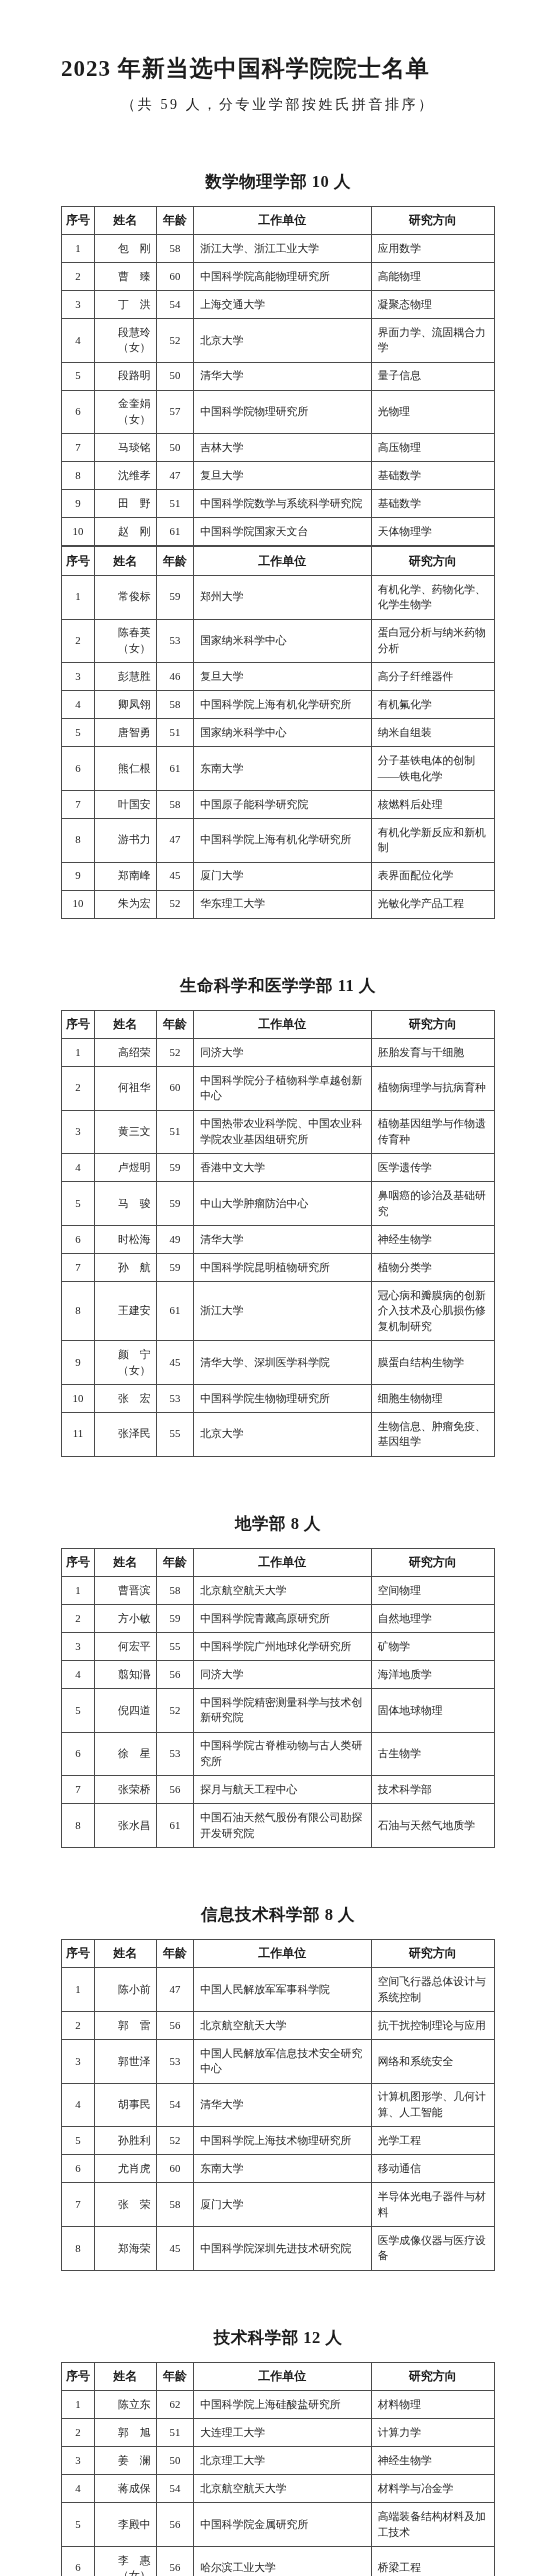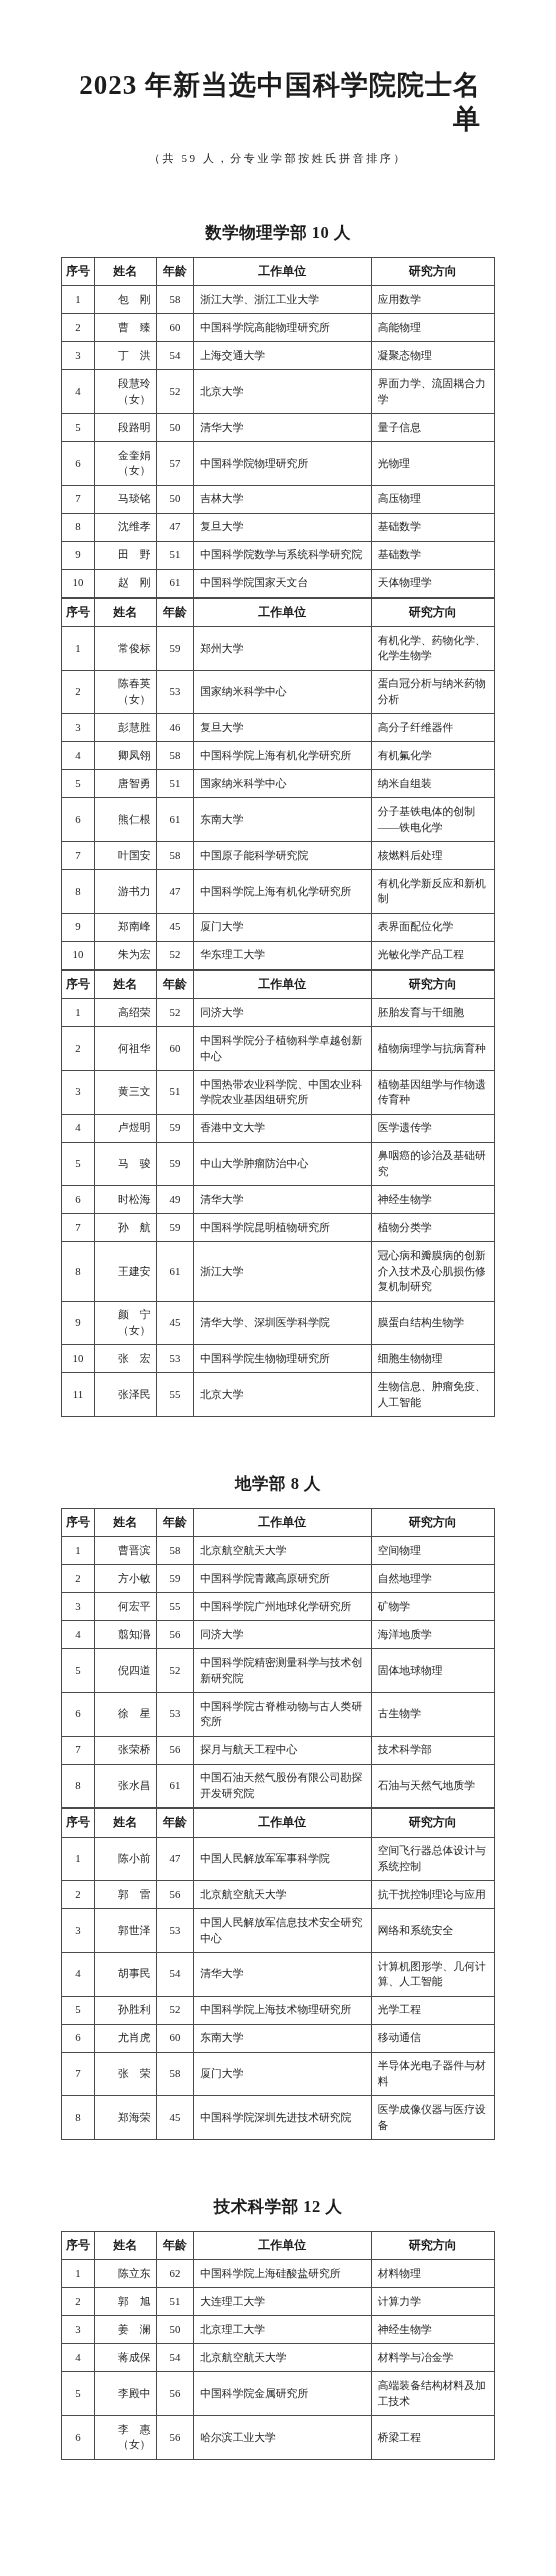--- a/index.html
+++ b/index.html
@@ -11,29 +11,29 @@
     overflow: hidden;
     font-family: "Liberation Serif", "DejaVu Serif", serif;
     color: #1c1c1c;
   }
   .page {
     width: 434px;
     margin: 0 auto;
     padding-top: 55px;
   }
   .doc-title {
-    font-size: 27px;
+    font-size: 23px;
     line-height: 1.25;
     font-weight: 700;
-    text-align: right;
+    text-align: left;
     letter-spacing: 1px;
-    margin: 14px;
+    margin: 0;
   }
   .doc-subtitle {
-    font-size: 11px;
+    font-size: 14px;
     line-height: 1.4;
     text-align: center;
     letter-spacing: 2.6px;
     margin: 11.3px 0 0 0;
   }
   .section-heading {
     font-size: 16.5px;
     line-height: 1.25;
     font-weight: 700;
     text-align: center;
@@ -292,20 +292,21 @@
     <td class="c-name">朱为宏</td>
     <td class="c-age">52</td>
     <td class="c-org">华东理工大学</td>
     <td class="c-field">光敏化学产品工程</td>
   </tr>
 </tbody>
     </table>
   </section>
 
   <section>
+    <h2 class="section-heading">生命科学和医学学部 11 人</h2>
     <table class="members">
       <colgroup>
         <col class="w-index">
             <col class="w-name">
             <col class="w-age">
             <col class="w-org">
             <col class="w-field">
       </colgroup>
       <thead>
         <tr>
@@ -396,21 +397,21 @@
     <td class="c-age">53</td>
     <td class="c-org">中国科学院生物物理研究所</td>
     <td class="c-field">细胞生物物理</td>
   </tr>
 
   <tr>
     <td class="c-index">11</td>
     <td class="c-name">张泽民</td>
     <td class="c-age">55</td>
     <td class="c-org">北京大学</td>
-    <td class="c-field">生物信息、肿瘤免疫、人工智能</td>
+    <td class="c-field">生物信息、肿瘤免疫、基因组学</td>
   </tr>
 </tbody>
     </table>
   </section>
 
   <section>
     <h2 class="section-heading">地学部 8 人</h2>
     <table class="members">
       <colgroup>
         <col class="w-index">
@@ -490,20 +491,21 @@
     <td class="c-name">张水昌</td>
     <td class="c-age">61</td>
     <td class="c-org">中国石油天然气股份有限公司勘探开发研究院</td>
     <td class="c-field">石油与天然气地质学</td>
   </tr>
 </tbody>
     </table>
   </section>
 
   <section>
+    <h2 class="section-heading">信息技术科学部 8 人</h2>
     <table class="members">
       <colgroup>
         <col class="w-index">
             <col class="w-name">
             <col class="w-age">
             <col class="w-org">
             <col class="w-field">
       </colgroup>
       <thead>
         <tr>

